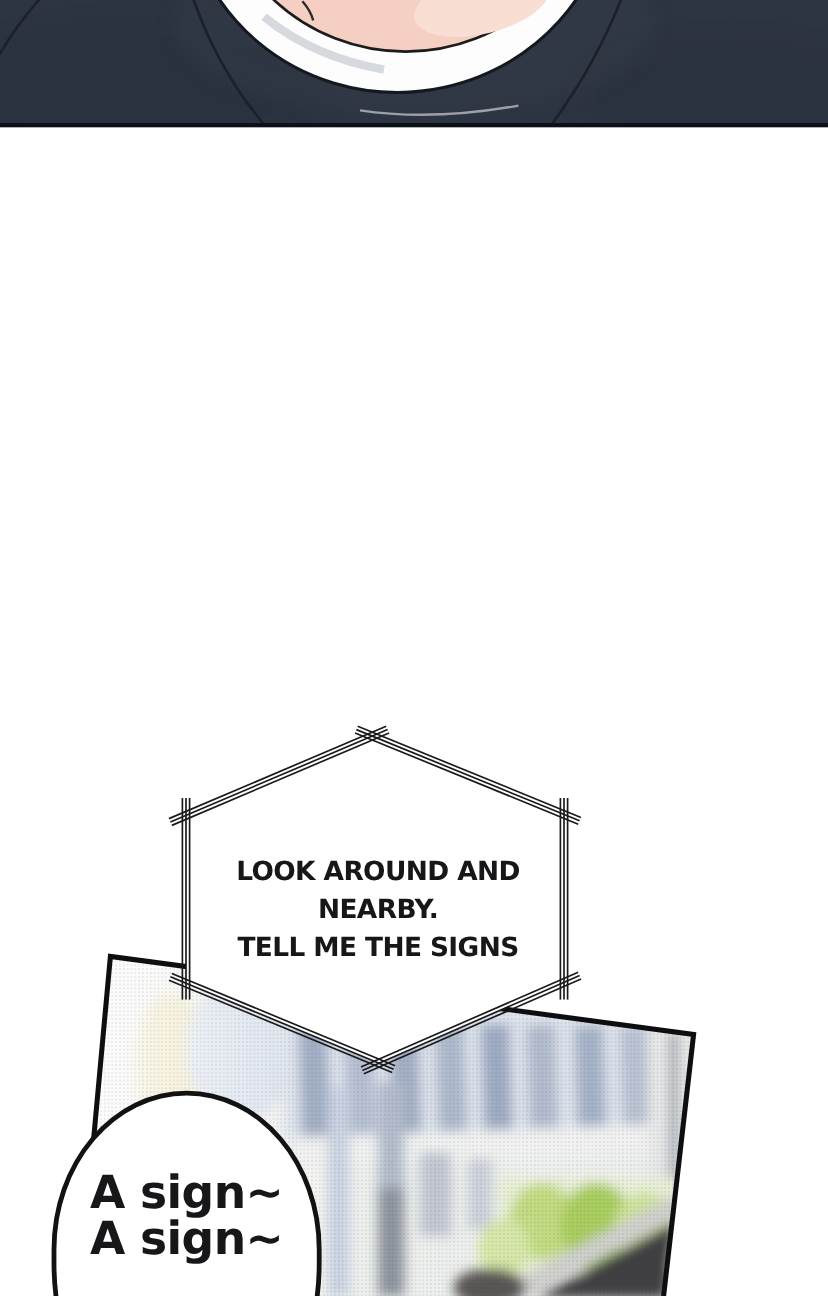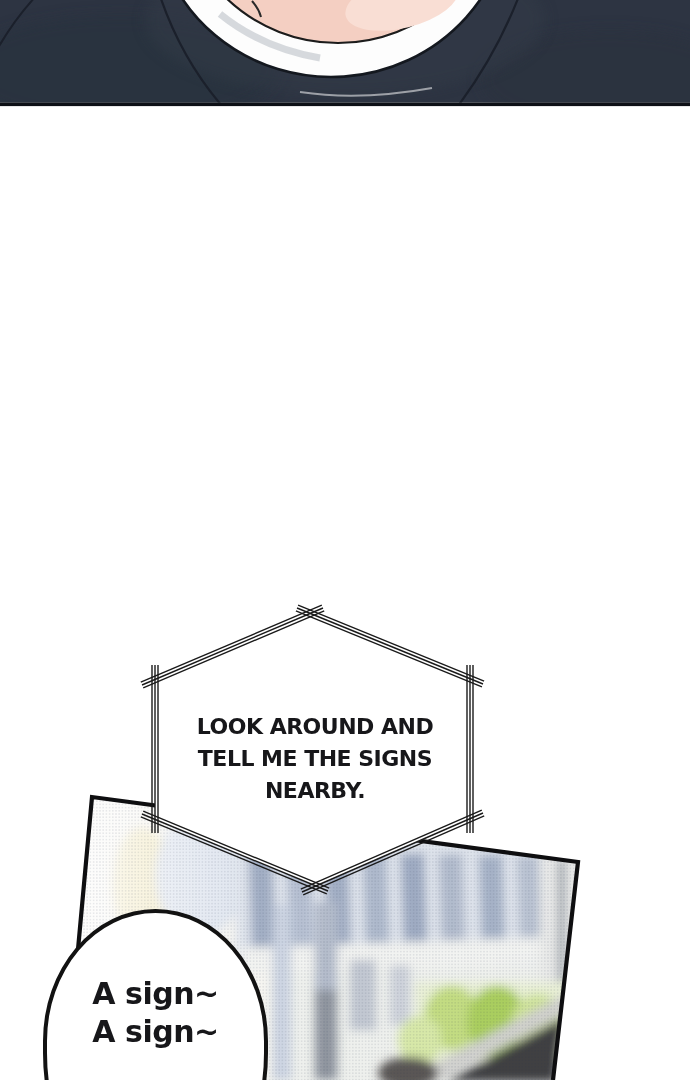--- a/index.html
+++ b/index.html
@@ -18,21 +18,21 @@
   .hex-bubble{position:absolute;left:130px;top:591px;width:370px;height:320px;z-index:3;}
   .hex-bubble svg{position:absolute;left:0;top:0;}
   .hex-text{position:absolute;left:0;top:120px;width:370px;text-align:center;
             font-size:22px;font-weight:bold;letter-spacing:-0.5px;line-height:32px;
             color:#17171a;}
 
   
   .round-bubble{position:absolute;left:43px;top:909px;width:225px;height:300px;z-index:4;
                 box-sizing:border-box;background:#ffffff;border:4px solid #121212;
                 border-radius:50% 50% 48% 48% / 44% 44% 52% 52%;}
-  .round-text{padding-top:62px;text-align:center;font-size:30px;font-weight:bold;
+  .round-text{padding-top:62px;text-align:center;font-size:38px;font-weight:bold;
               letter-spacing:-0.5px;line-height:38px;color:#17171a;}
 </style>
 </head>
 <body>
 
 <div class="canvas">
 
   <div class="panel-top">
     <svg width="690" height="107" viewBox="0 0 690 107">
       <defs>
@@ -160,22 +160,22 @@
         <line x1="199.2" y1="297.2" x2="13.2" y2="220.2"></line>
         <line x1="196.8" y1="302.8" x2="10.8" y2="225.8"></line>
 
         <line x1="25" y1="242" x2="25" y2="74"></line>
         <line x1="28" y1="242" x2="28" y2="74"></line>
         <line x1="22" y1="242" x2="22" y2="74"></line>
       </g>
     </svg>
     <div class="hex-text">
       <div>LOOK AROUND AND</div>
+      <div>NEARBY.</div>
       <div>TELL ME THE SIGNS</div>
-      <div>NEARBY.</div>
     </div>
   </div>
 
   <div class="round-bubble">
     <div class="round-text">
       <div>A sign~</div>
       <div>A sign~</div>
     </div>
   </div>
 

